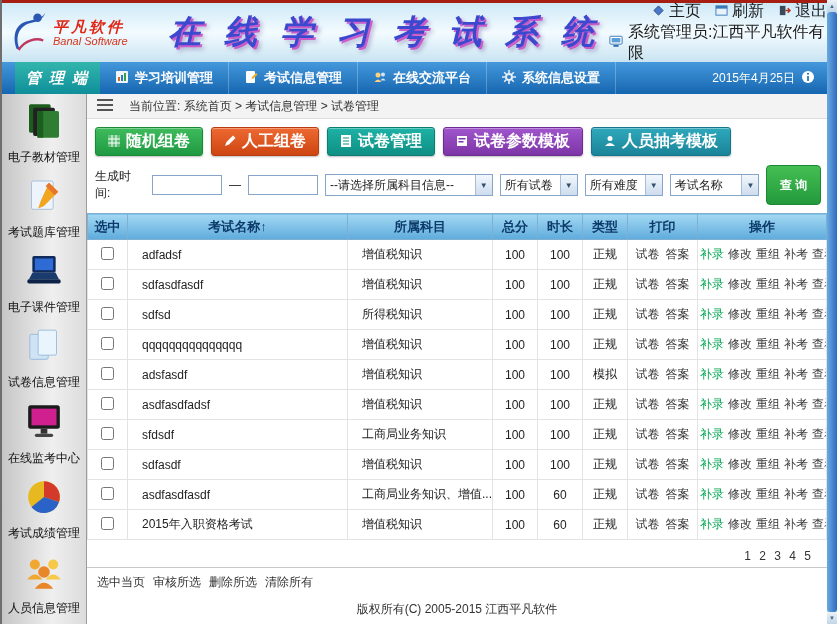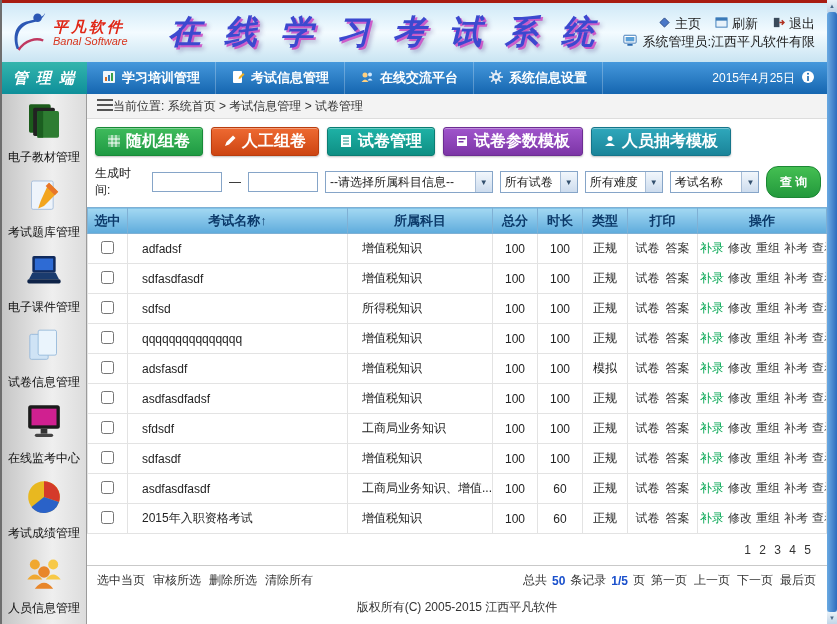--- a/index.html
+++ b/index.html
@@ -8,55 +8,55 @@
   .page{position:relative;width:837px;height:624px;background:#fff;overflow:hidden;border-left:2px solid #6e6e6e;}
   .content{position:absolute;left:0;top:0;right:10px;bottom:0;display:flex;flex-direction:column;}
   .top-red{height:3px;background:#a81d12;flex:0 0 auto;}
   
   .header{height:59px;flex:0 0 auto;background:linear-gradient(180deg,#cfe9f7,#f3fbff 50%,#c9e4f2);display:flex;align-items:center;}
   .logo{display:flex;align-items:center;gap:5px;padding-left:8px;width:158px;flex:0 0 auto;}
   .logo-txt{display:flex;flex-direction:column;line-height:1.15;}
   .logo-cn{color:#e02616;font-weight:bold;font-style:italic;font-size:15px;letter-spacing:3px;}
   .logo-en{color:#d8341c;font-style:italic;font-size:11px;}
   .site-title{flex:1;text-align:center;font-size:33px;font-weight:bold;font-style:italic;color:#3c49cf;letter-spacing:7px;white-space:nowrap;text-shadow:2px 2px 0 rgba(205,72,196,.85),4px 4px 4px rgba(60,40,120,.35);}
-  .header-right{display:flex;flex-direction:column;align-items:flex-end;padding-right:12px;font-size:13px;color:#1c1c1c;width:218px;flex:0 0 auto;}
+  .header-right{display:flex;flex-direction:column;align-items:flex-end;font-size:16px;color:#1c1c1c;width:218px;flex:0 0 auto;}
   .hlinks{display:flex;gap:14px;}
   .hlink{display:flex;align-items:center;gap:4px;cursor:pointer;}
   .admin{display:flex;align-items:center;gap:5px;}
   
-  .nav{height:32px;flex:0 0 auto;display:flex;align-items:stretch;background:linear-gradient(180deg,#4598dc,#1566b0);color:#fff;}
+  .nav{height:32px;flex:0 0 auto;display:flex;align-items:stretch;background:linear-gradient(180deg,#4598dc,#1566b0);color:#fff;padding-left:13px;}
   .brand{width:85px;display:flex;align-items:center;justify-content:center;font-size:15px;font-weight:bold;font-style:italic;letter-spacing:2px;background:linear-gradient(180deg,#33b5ad,#0e8f9a);flex:0 0 auto;}
   .nav-item{display:flex;align-items:center;gap:6px;padding:0 15px;font-size:13px;font-weight:bold;border-right:1px solid rgba(255,255,255,.25);cursor:pointer;}
   .nav-item:first-of-type{border-left:1px solid rgba(255,255,255,.25);}
   .nav-spacer{flex:1;}
   .nav-date{display:flex;align-items:center;gap:6px;font-size:12px;padding-right:12px;}
   
   .body{flex:1;display:flex;min-height:0;}
   .sidebar{width:85px;flex:0 0 auto;background:linear-gradient(90deg,#c6c6c6,#efefef 60%,#dcdcdc);border-right:1px solid #9b9b9b;display:flex;flex-direction:column;padding:2px 0;}
   .side-item{flex:1;display:flex;flex-direction:column;align-items:center;justify-content:center;cursor:pointer;}
   .side-label{font-size:12px;color:#101010;margin-top:4px;white-space:nowrap;}
   .main{flex:1;display:flex;flex-direction:column;min-width:0;background:#fff;}
-  .breadcrumb{height:25px;flex:0 0 auto;background:#f3f3f3;border-bottom:1px solid #ddd;display:flex;align-items:center;gap:0;padding:0 10px;font-size:12px;color:#333;}
+  .breadcrumb{height:25px;flex:0 0 auto;background:#f3f3f3;border-bottom:1px solid #ddd;display:flex;align-items:center;gap:16px;padding:0 10px;font-size:12px;color:#333;}
   
   .toolbar{display:flex;align-items:center;gap:8px;padding:8px 0 6px 8px;flex:0 0 auto;}
   .tbtn{height:29px;display:flex;align-items:center;gap:6px;padding:0 12px;border-radius:3px;color:#fff;font-size:16px;font-weight:bold;cursor:pointer;box-shadow:inset 0 1px 0 rgba(255,255,255,.35),0 1px 2px rgba(0,0,0,.25);white-space:nowrap;}
   .tbtn-green{background:linear-gradient(180deg,#3fbb5c,#1f9a43);border:1px solid #188a38;}
   .tbtn-orange{background:linear-gradient(180deg,#ee6a32,#cd4512);border:1px solid #b93d0e;}
   .tbtn-teal{background:linear-gradient(180deg,#1eb2a6,#0e8f84);border:1px solid #0b7d73;}
   .tbtn-purple{background:linear-gradient(180deg,#a055cc,#7c35a6);border:1px solid #6c2d92;}
   .tbtn-cyan{background:linear-gradient(180deg,#2fa8bc,#1a8499);border:1px solid #15758a;}
   
   .filters{display:flex;align-items:center;gap:7px;padding:3px 6px 8px 8px;font-size:12px;color:#222;justify-content:flex-end;flex:0 0 auto;}
   .inp{width:70px;height:20px;border:1px solid #86a5c8;background:#fff;font-size:12px;padding:0 3px;}
   .sel{height:22px;border:1px solid #86a5c8;background:#fff;display:flex;align-items:center;cursor:pointer;overflow:hidden;white-space:nowrap;}
   .sel-text{flex:1;padding-left:4px;overflow:hidden;}
   .arrow{width:17px;height:100%;flex:0 0 auto;background:linear-gradient(180deg,#f2f7fc,#cddcee);border-left:1px solid #a8bdd6;display:flex;align-items:center;justify-content:center;font-size:8px;color:#33506e;}
   .arrow::after{content:"▼";}
   .sel-subject{width:172px;} .sel-paper{width:80px;} .sel-diff{width:80px;} .sel-name{width:92px;}
-  .search-btn{width:56px;height:32px;background:linear-gradient(180deg,#44bf52,#23993c);border:1px solid #1c8734;border-radius:12px;color:#fff;font-size:12px;font-weight:bold;cursor:pointer;}
+  .search-btn{width:56px;height:40px;background:linear-gradient(180deg,#44bf52,#23993c);border:1px solid #1c8734;border-radius:4px;color:#fff;font-size:12px;font-weight:bold;cursor:pointer;}
   
   table.grid{width:100%;border-collapse:collapse;table-layout:fixed;flex:0 0 auto;}
   .grid th{height:26px;background:linear-gradient(180deg,#a3d8f2,#5eabdc);color:#0c3a6a;font-size:13px;font-weight:bold;border:1px solid #7fb0d4;}
   .grid td{height:30px;border:1px solid #e3e3e3;font-size:12px;color:#222;text-align:center;overflow:hidden;white-space:nowrap;}
   .grid td.l{text-align:left;padding-left:14px;}
   a.plink{color:#333;text-decoration:none;margin:0 3px;cursor:pointer;}
   a.op{color:#3a3a3a;text-decoration:none;margin:0 2px;cursor:pointer;}
   a.op-green{color:#00a550;}
   .pager{text-align:right;padding:9px 16px 4px 16px;font-size:12px;color:#333;flex:0 0 auto;}
   .pager a{margin-left:5px;color:#333;text-decoration:none;cursor:pointer;}
@@ -493,31 +493,20 @@
           <a>3</a>
           <a>4</a>
           <a>5</a>
         </div>
 
         <div class="actions">
           <span class="lnk">选中当页</span>
           <span class="lnk">审核所选</span>
           <span class="lnk">删除所选</span>
           <span class="lnk">清除所有</span>
-          <span class="summary">
-            <span>总共</span>
-            <span class="blue">50</span>
-            <span>条记录</span>
-            <span class="blue">1/5</span>
-            <span>页</span>
-            <span class="lnk">第一页</span>
-            <span class="lnk">上一页</span>
-            <span class="lnk">下一页</span>
-            <span class="lnk">最后页</span>
-          </span>
         </div>
 
         <div class="footer">版权所有(C) 2005-2015 江西平凡软件</div>
       </div>
     </div>
   </div>
 
   <div class="scrollbar">
     <div class="sb-up">▲</div>
     <div class="sb-thumb"></div>

